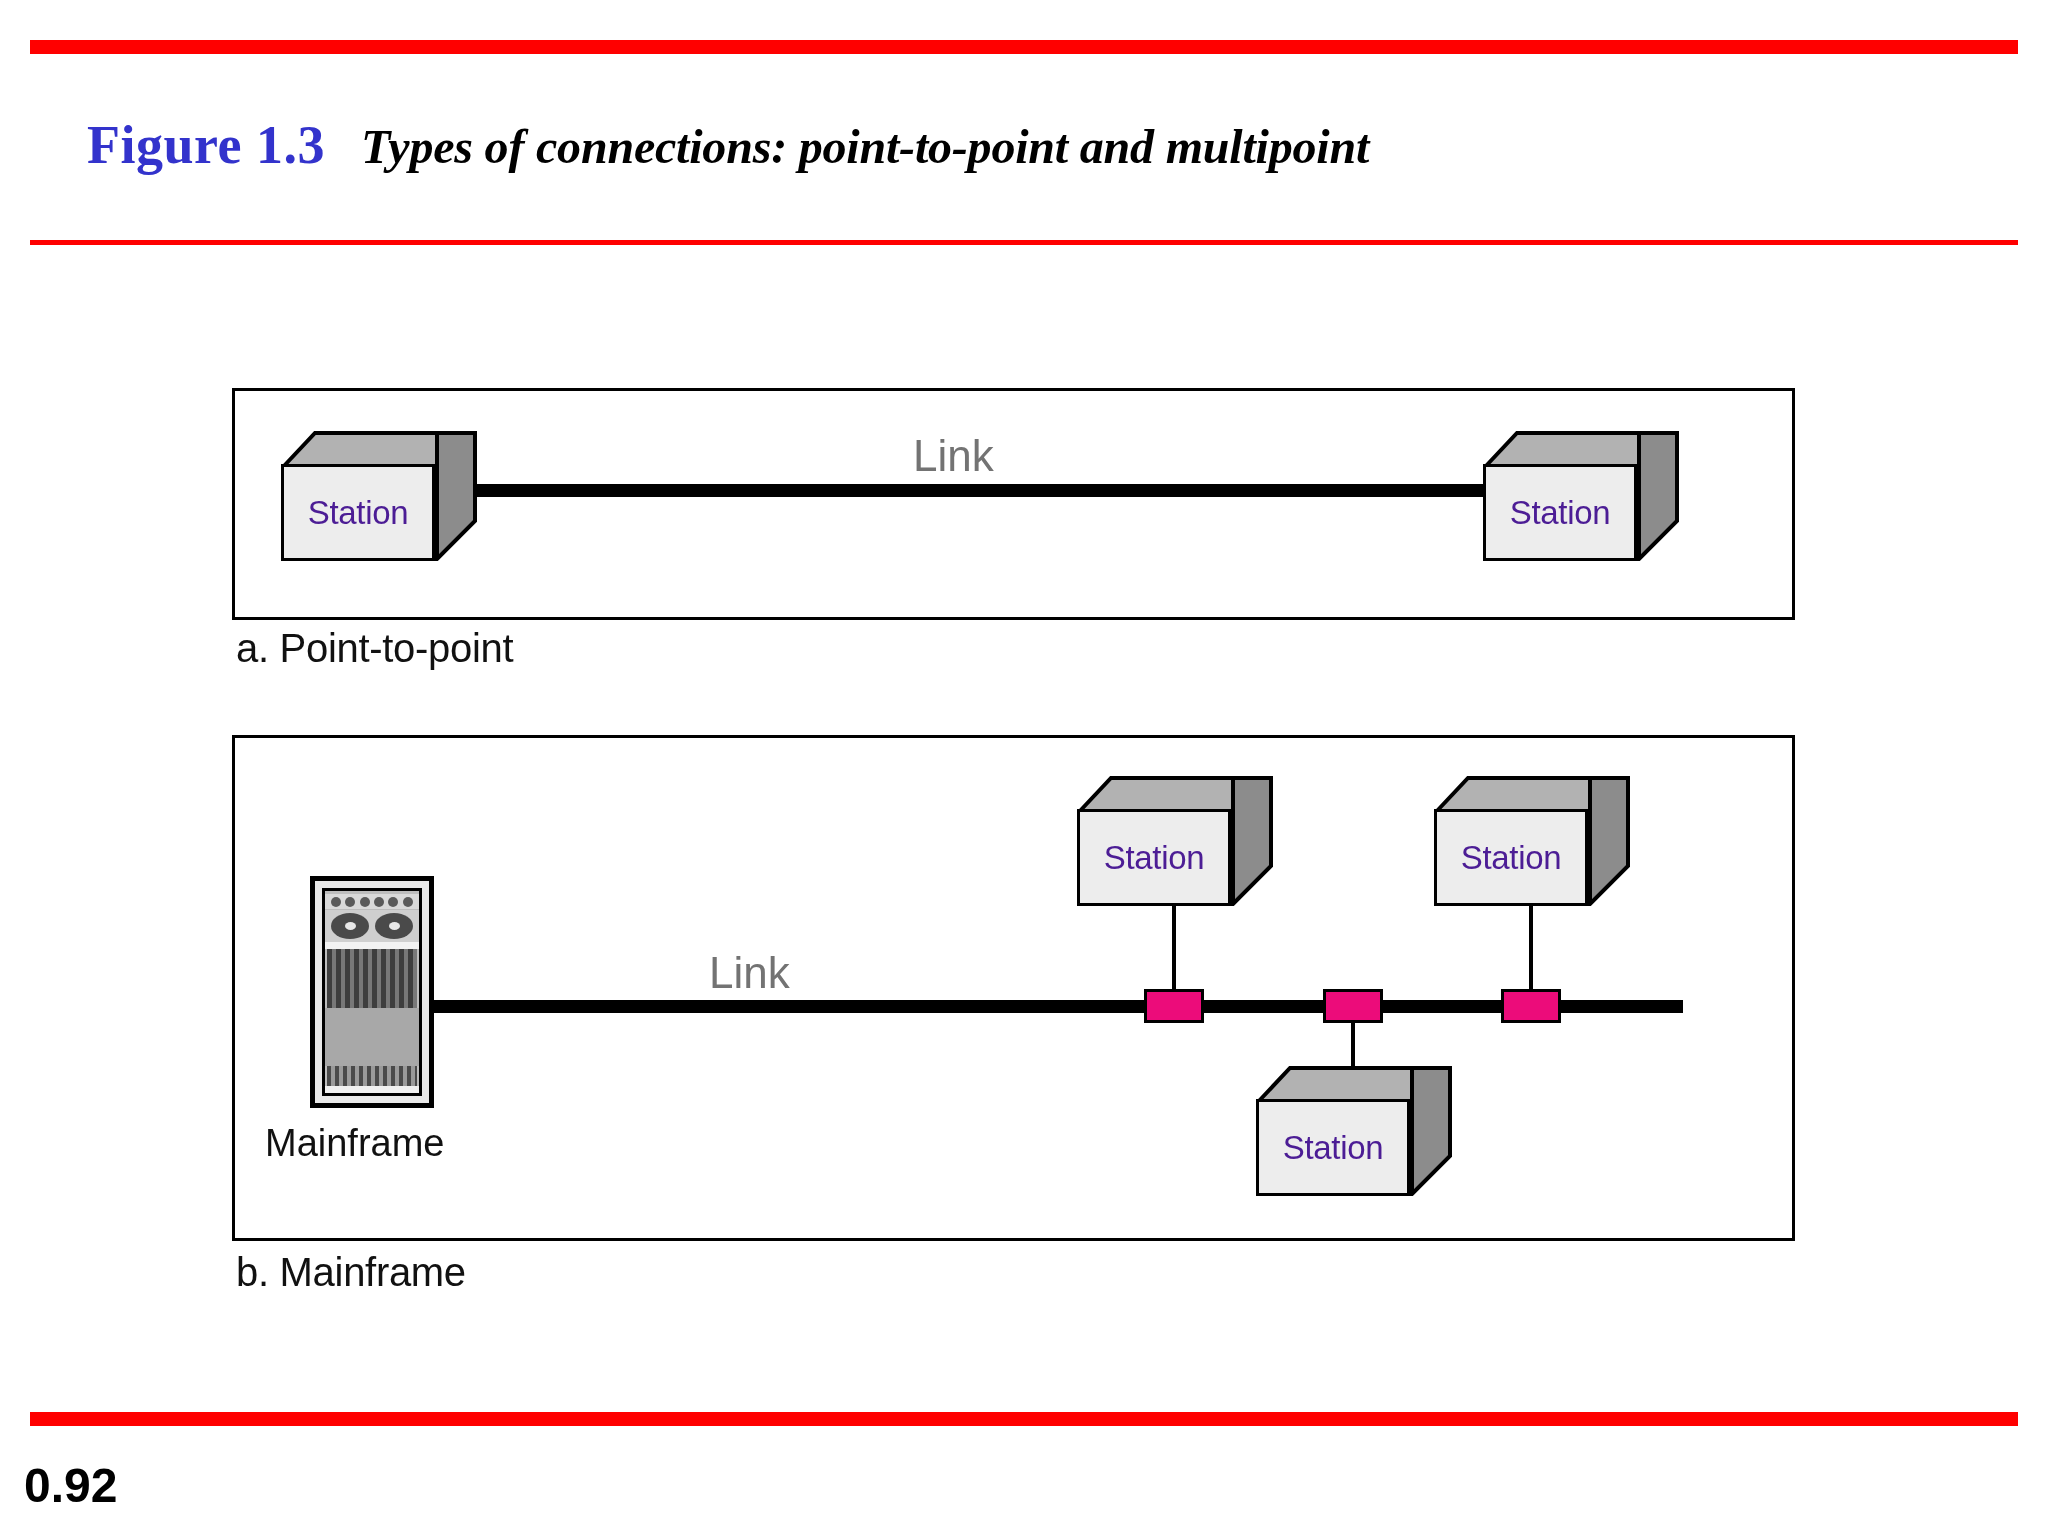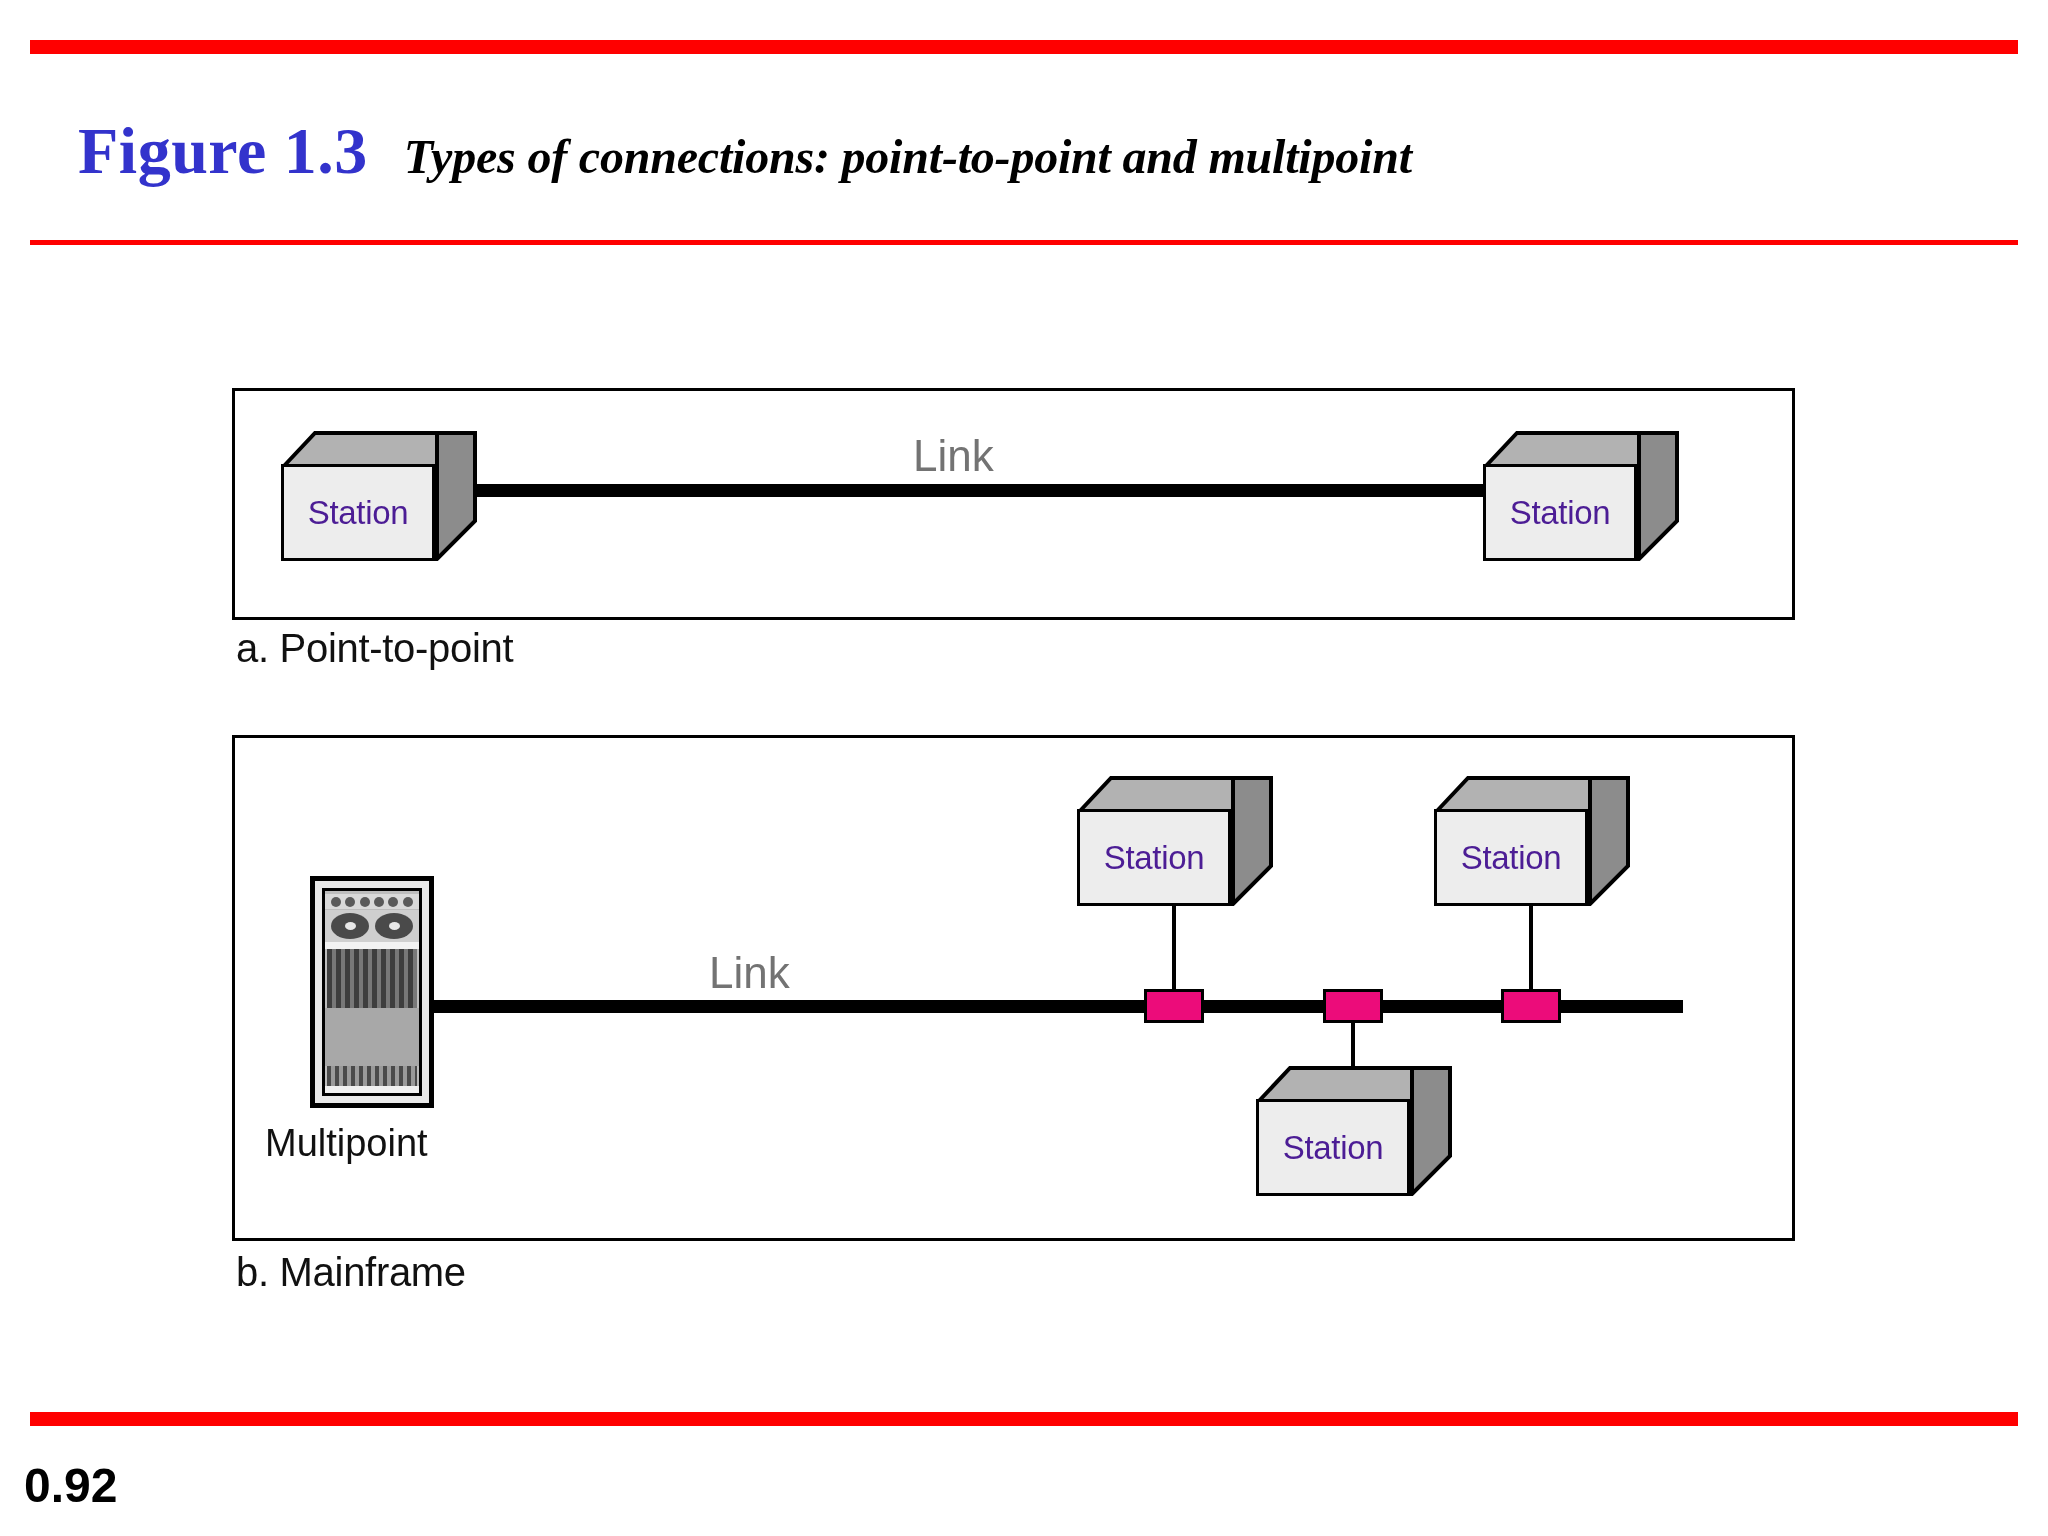--- a/index.html
+++ b/index.html
@@ -47,23 +47,24 @@
   .title-row {
     position: absolute;
     left: 78px;
     top: 118px;
     white-space: nowrap;
     line-height: 1;
   }
   .fig-label {
     font-family: "Liberation Serif", "DejaVu Serif", serif;
     font-weight: bold;
-    font-size: 66px;
+    font-size: 54px;
     color: #3333CC;
     letter-spacing: 0.5px;
+    margin-left: 9px;
   }
   .fig-caption {
     font-family: "Liberation Serif", "DejaVu Serif", serif;
     font-weight: bold;
     font-style: italic;
     font-size: 48px;
     color: #000000;
     margin-left: 36px;
     letter-spacing: -0.2px;
   }
@@ -387,17 +388,17 @@
         <i></i>
     </div>
     <div class="mf-gap"></div>
     <div class="mf-stripes-top"></div>
     <div class="mf-blank"></div>
     <div class="mf-stripes-bot"></div>
     <div class="mf-foot"></div>
   </div>
 </div>
 
-<div class="mainframe-label">Multipoint</div>
+<div class="mainframe-label">Mainframe</div>
 
 <div class="panel-caption" id="caption-b">b. Mainframe</div>
 
 <div class="page-number">0.92</div>
 
 </body></html>

